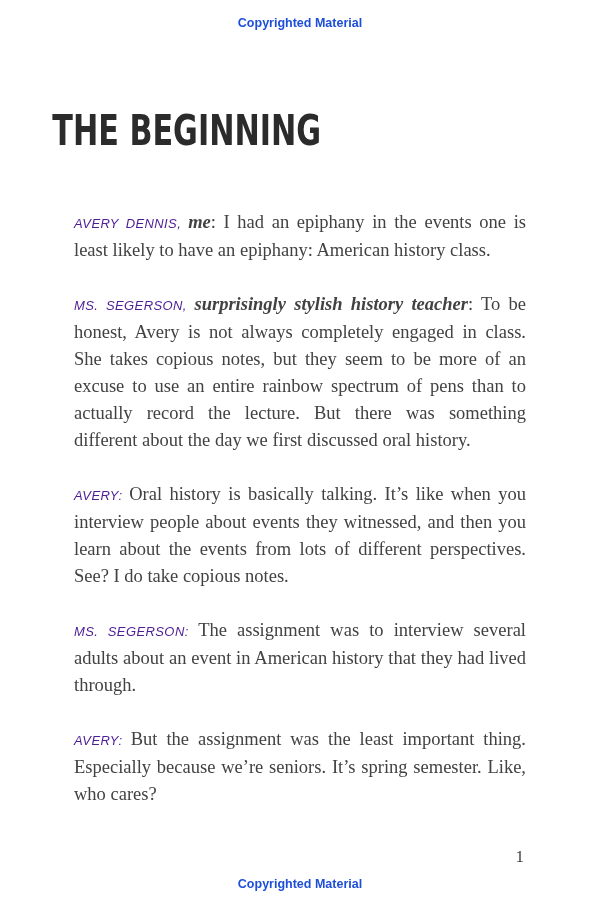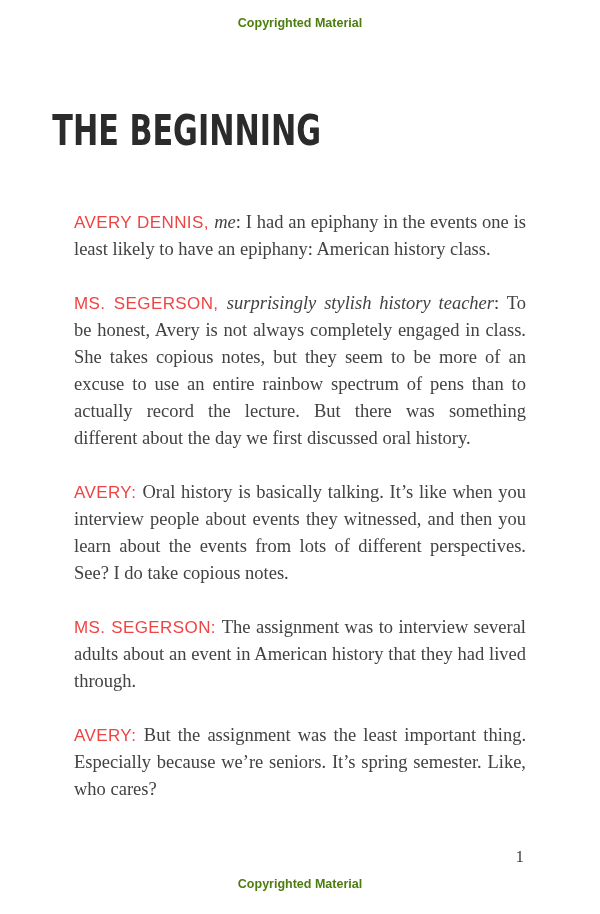--- a/index.html
+++ b/index.html
@@ -12,21 +12,21 @@
     width: 600px;
     height: 914px;
     margin: 0 auto;
     background: #ffffff;
     overflow: hidden;
   }
   .copyright {
     font-family: "Liberation Sans", sans-serif;
     font-weight: bold;
     font-size: 12.5px;
-    color: #4d7c0f;
+    color: #1d4ed8;
     text-align: center;
   }
   .copyright-top {
     padding-top: 16px;
   }
   .copyright-bottom {
     position: absolute;
     top: 877px;
     left: 0;
     width: 100%;
@@ -54,26 +54,28 @@
     font-size: 18.5px;
     line-height: 27px;
     color: #424242;
     text-align: justify;
   }
   .para {
     margin: 0 0 27px 0;
   }
   .speaker {
     font-family: "Liberation Sans", sans-serif;
-    font-size: 17px;
+    font-size: 13px;
     letter-spacing: 0.4px;
-    color: #ef4444;
+    color: #4c1d95;
+    font-style: italic;
   }
   .descriptor {
     font-style: italic;
+    font-weight: bold;
   }
   .page-number {
     position: absolute;
     top: 847px;
     right: 76px;
     font-family: "Liberation Serif", serif;
     font-size: 17px;
     color: #424242;
   }
 </style>

